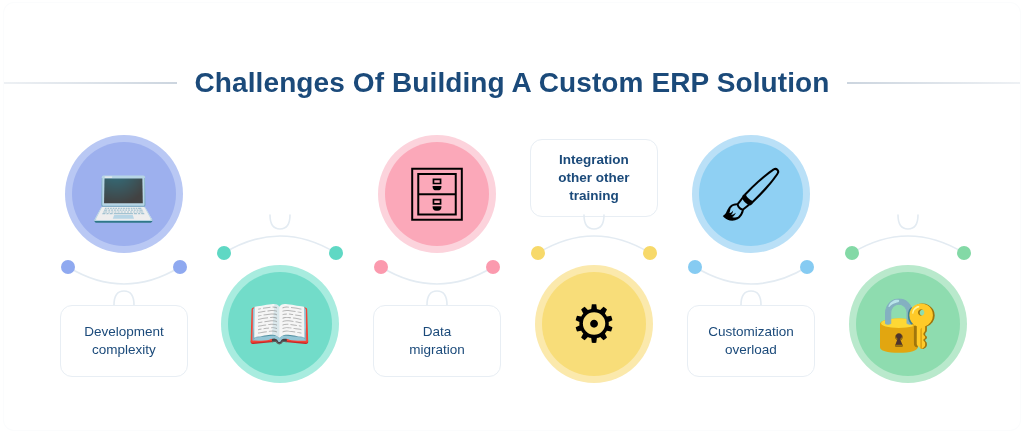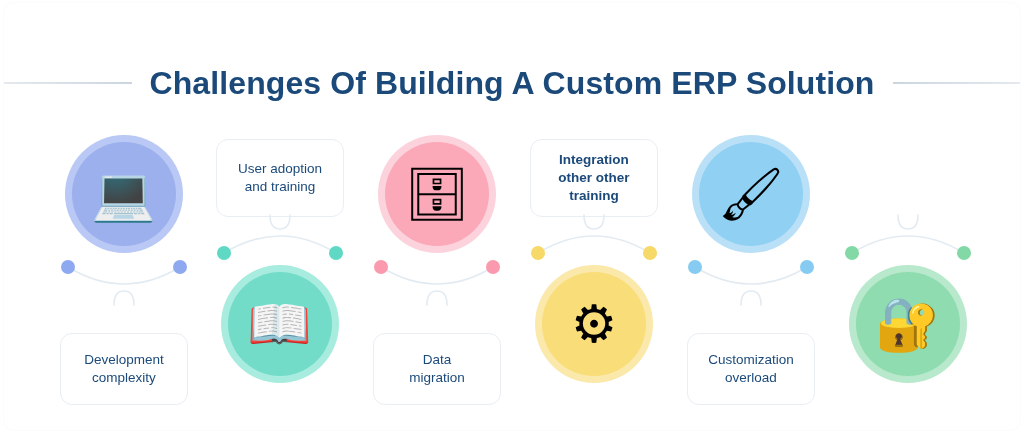--- a/index.html
+++ b/index.html
@@ -47,21 +47,21 @@
   }
   .title-rule.left {
     background: linear-gradient(to right, rgba(205,214,224,0.15), #ccd5df);
     margin-right: 18px;
   }
   .title-rule.right {
     background: linear-gradient(to left, rgba(205,214,224,0.15), #ccd5df);
     margin-left: 18px;
   }
   #page-title {
-    font-size: 32px;
+    font-size: 28px;
     font-weight: bold;
     color: #1b4a7a;
     white-space: nowrap;
     letter-spacing: 0.1px;
   }
 
   
   .cluster {
     position: absolute;
     top: 132px;
@@ -120,21 +120,21 @@
     position: absolute;
     left: 50%;
     transform: translateX(-50%);
     width: 140px;
     height: 56px;
   }
 
   
   .cluster.layout-a .circle-wrap { top: 0; }
   .cluster.layout-a .connector   { top: 118px; }
-  .cluster.layout-a .label-box   { top: 170px; height: 72px; margin-top: 28px; }
+  .cluster.layout-a .label-box   { top: 170px; height: 72px; }
 
   
   .cluster.layout-b .label-box   { top: 4px; height: 78px; }
   .cluster.layout-b .connector   { top: 76px; }
   .cluster.layout-b .circle-wrap { top: 130px; }
 </style>
 </head>
 <body>
 
 <div id="page">
@@ -160,26 +160,20 @@
               <circle cx="126" cy="14" r="7" fill="#8fa9f0"></circle>
             </svg></div>
           <div class="label-box">
             <div>
               <div>Development</div>
               <div>complexity</div>
             </div>
           </div>
         </div>
         <div class="cluster layout-b" style="left: 194px;">
-          <div class="label-box">
-            <div>
-              <div>User adoption</div>
-              <div>and training</div>
-            </div>
-          </div>
           <div class="connector"><svg width="140" height="56" viewBox="0 0 140 56">
               <path fill="none" stroke="#e3ebf2" stroke-width="1.6" stroke-linecap="round" d="M 60 4 Q 60 18 70 18 Q 80 18 80 4"></path>
               <path fill="none" stroke="#e3ebf2" stroke-width="1.6" stroke-linecap="round" d="M 14 42 Q 70 8 126 42"></path>
               <circle cx="14" cy="42" r="7" fill="#5fd8c4"></circle>
               <circle cx="126" cy="42" r="7" fill="#5fd8c4"></circle>
             </svg></div>
           <div class="circle-wrap" style="background: rgb(168, 236, 223);">
             <div class="circle-inner" style="background: rgb(114, 220, 201);">
               <span class="emoji">📖</span>
             </div>

